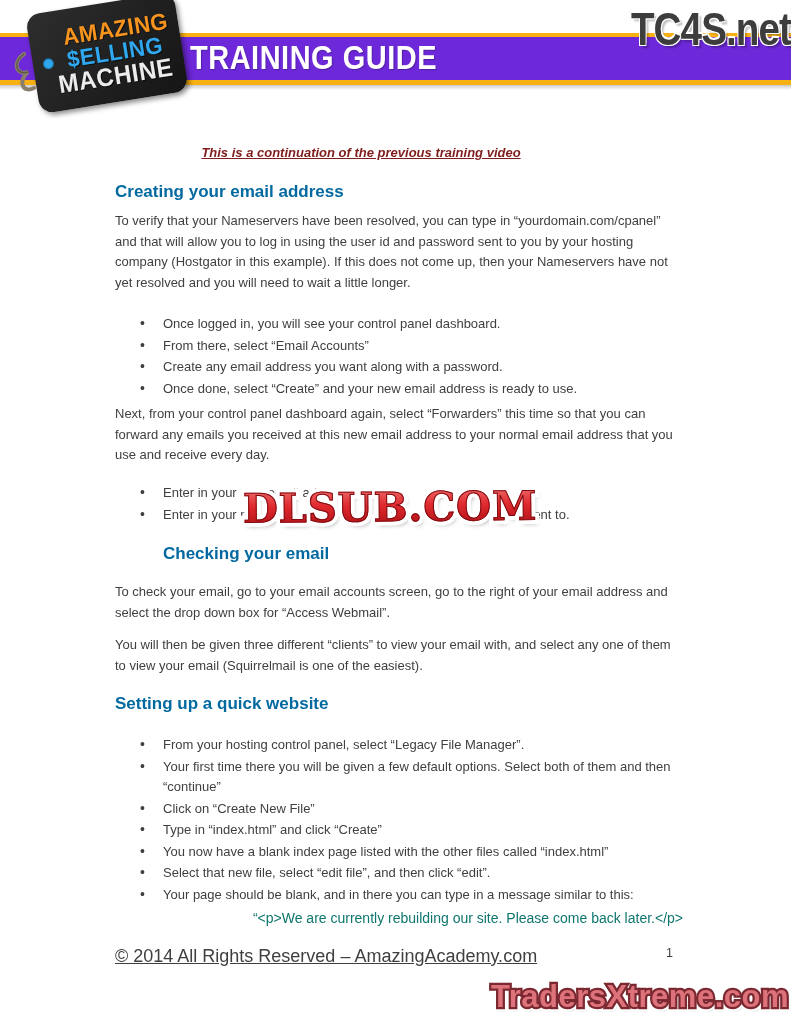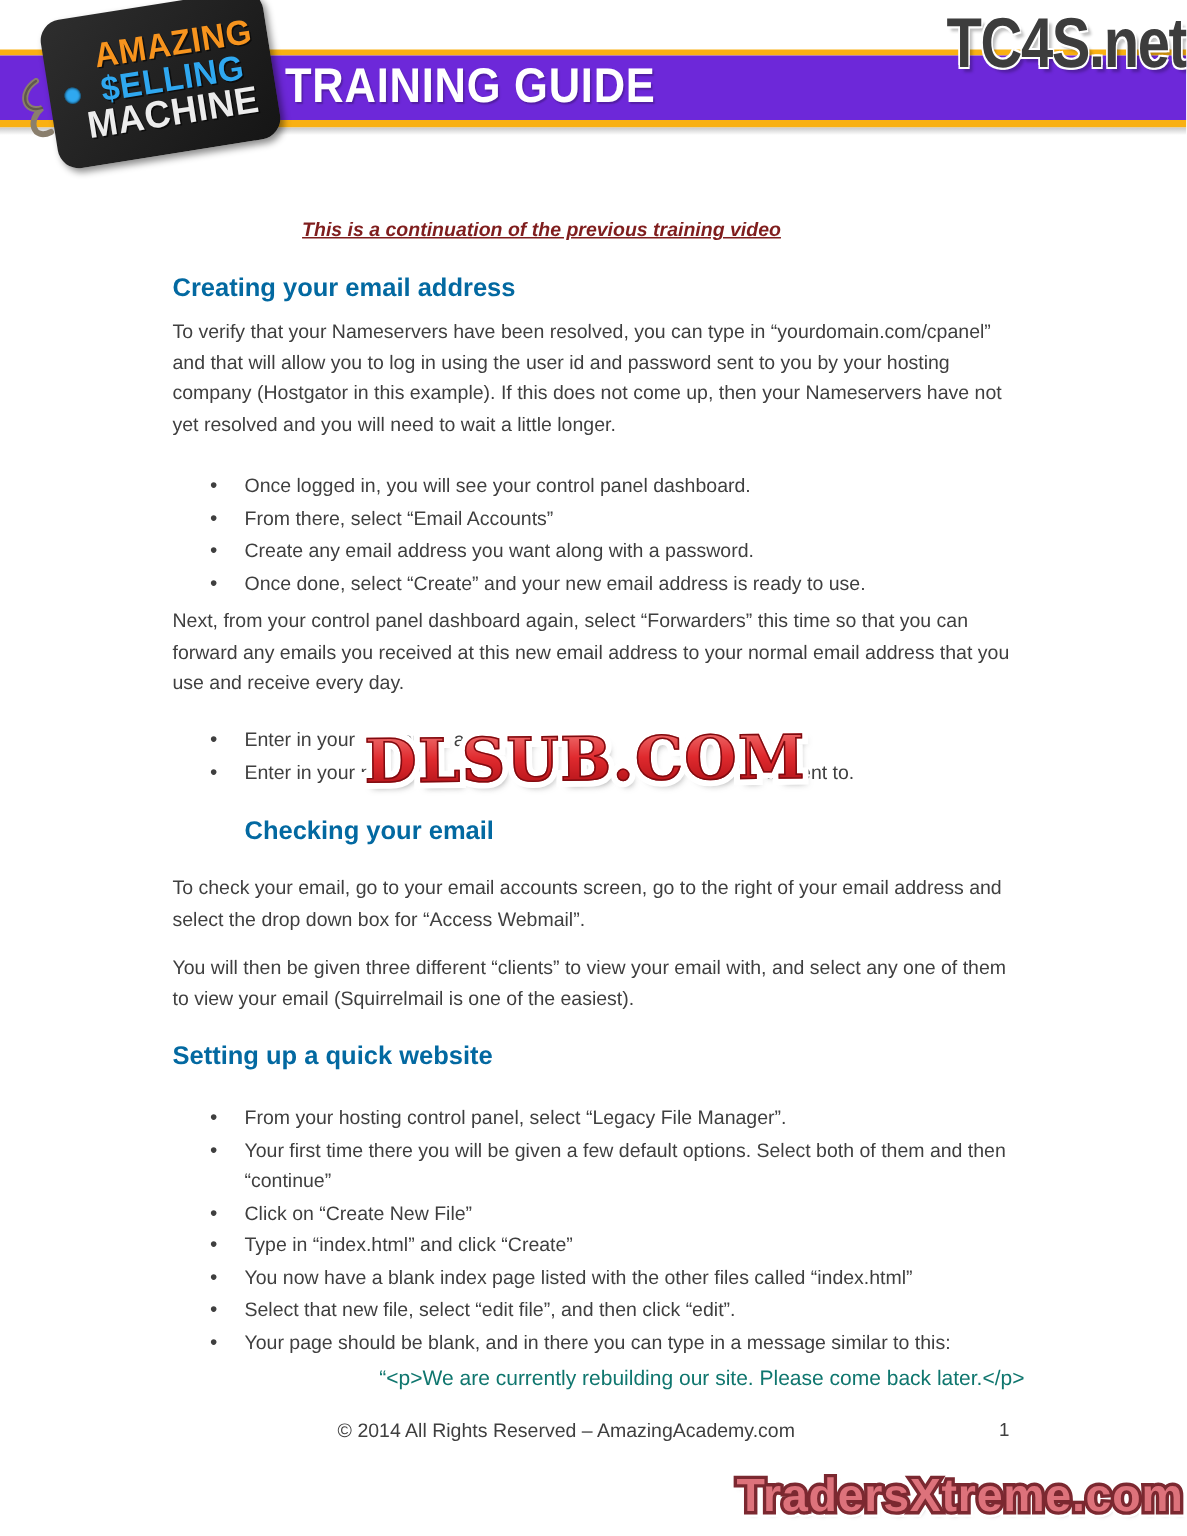--- a/index.html
+++ b/index.html
@@ -85,22 +85,22 @@
             font-family:"DejaVu Serif", serif; font-weight:700; font-size:40px;
             letter-spacing:1px; line-height:1; white-space:nowrap; }
   .wm-mid .outline { color:#fff; -webkit-text-stroke:9px #fff;
                      text-shadow:3px 4px 4px rgba(110,110,110,.65); }
   .wm-mid .fill { position:absolute; left:0; top:0;
                   background:linear-gradient(180deg,#ef6f6f 0%, #e02a2e 45%, #ad1016 100%);
                   -webkit-background-clip:text; background-clip:text; color:transparent;
                   -webkit-text-stroke:1px #7e0b10; }
 
   
-  .footer-copy { position:absolute; left:115px; top:946px; width:525px; text-align:center;
-                 font-size:13px; color:#3f3f3f; }
+  .footer-copy { position:absolute; left:115px; top:946px; width:525px; 
+                 font-size:18px; color:#3f3f3f;text-decoration:underline; }
   .footer-page { position:absolute; left:666px; top:946px; font-size:12.5px; color:#3f3f3f; }
 
   
   .wm-bottom { position:absolute; right:2px; top:978px; font-weight:800; font-size:31px;
                letter-spacing:.5px; line-height:1.2; white-space:nowrap;margin-left:25px; }
   .wm-bottom span { display:block; }
   .wm-bottom .outline { color:#fff; -webkit-text-stroke:8px #fff;
                         text-shadow:2px 3px 3px rgba(120,120,120,.6); }
   .wm-bottom .mid  { position:absolute; left:0; top:0; color:#7b2830; -webkit-text-stroke:4.5px #7b2830; }
   .wm-bottom .fill { position:absolute; left:0; top:0; color:#dd727b; }

